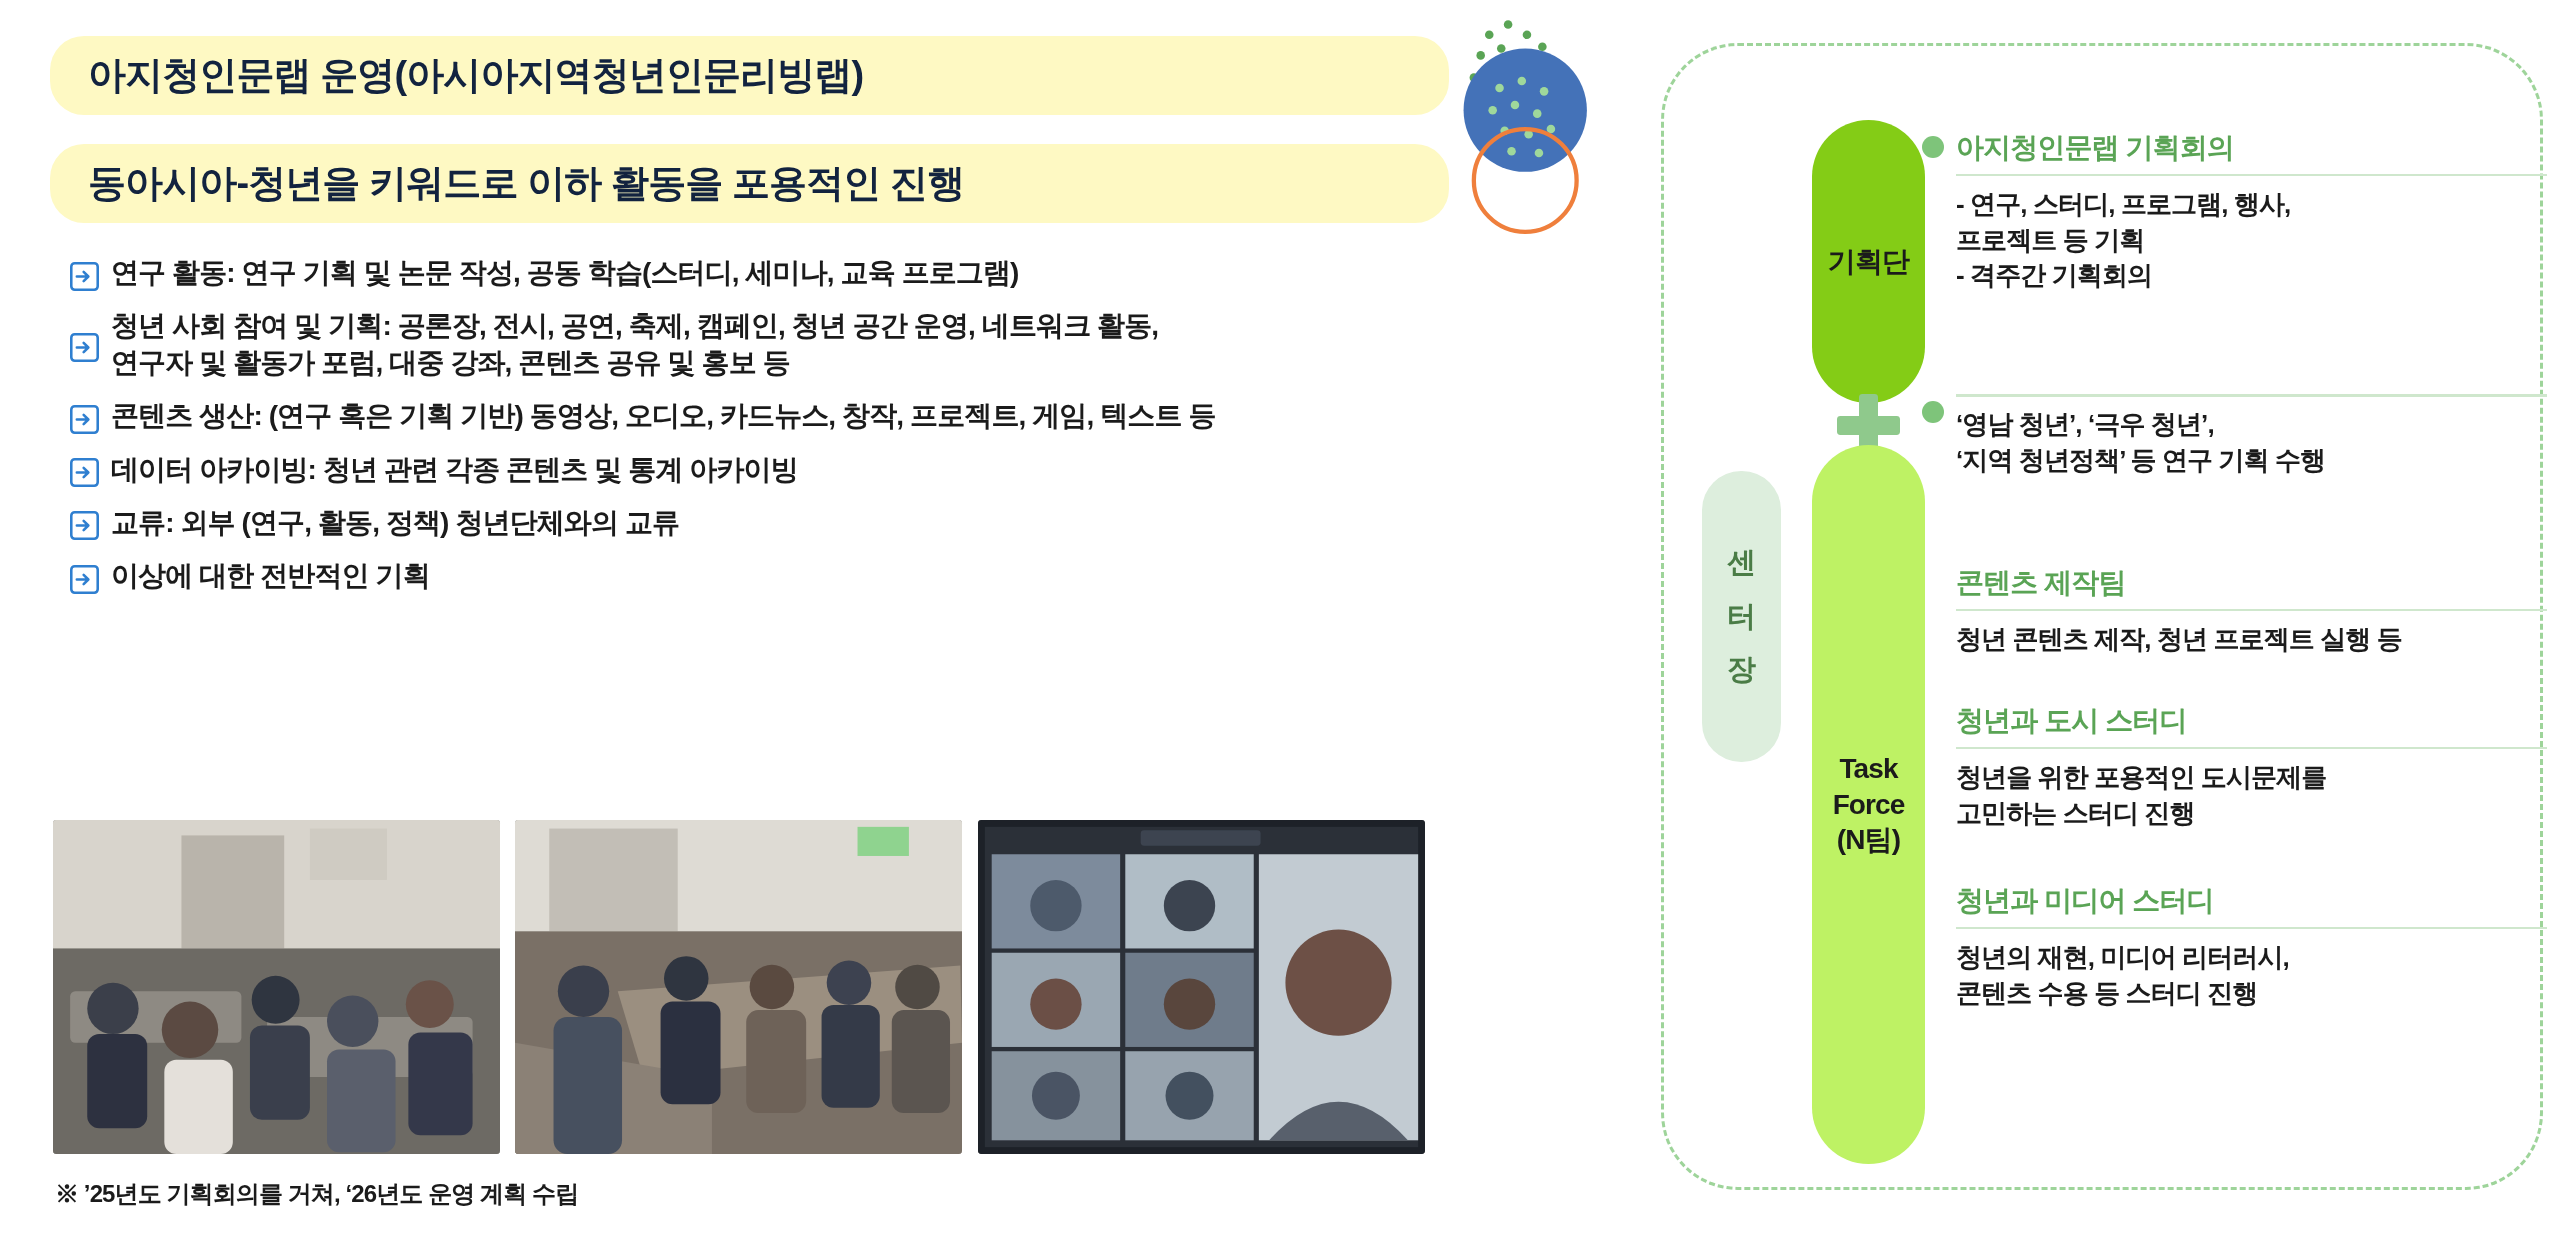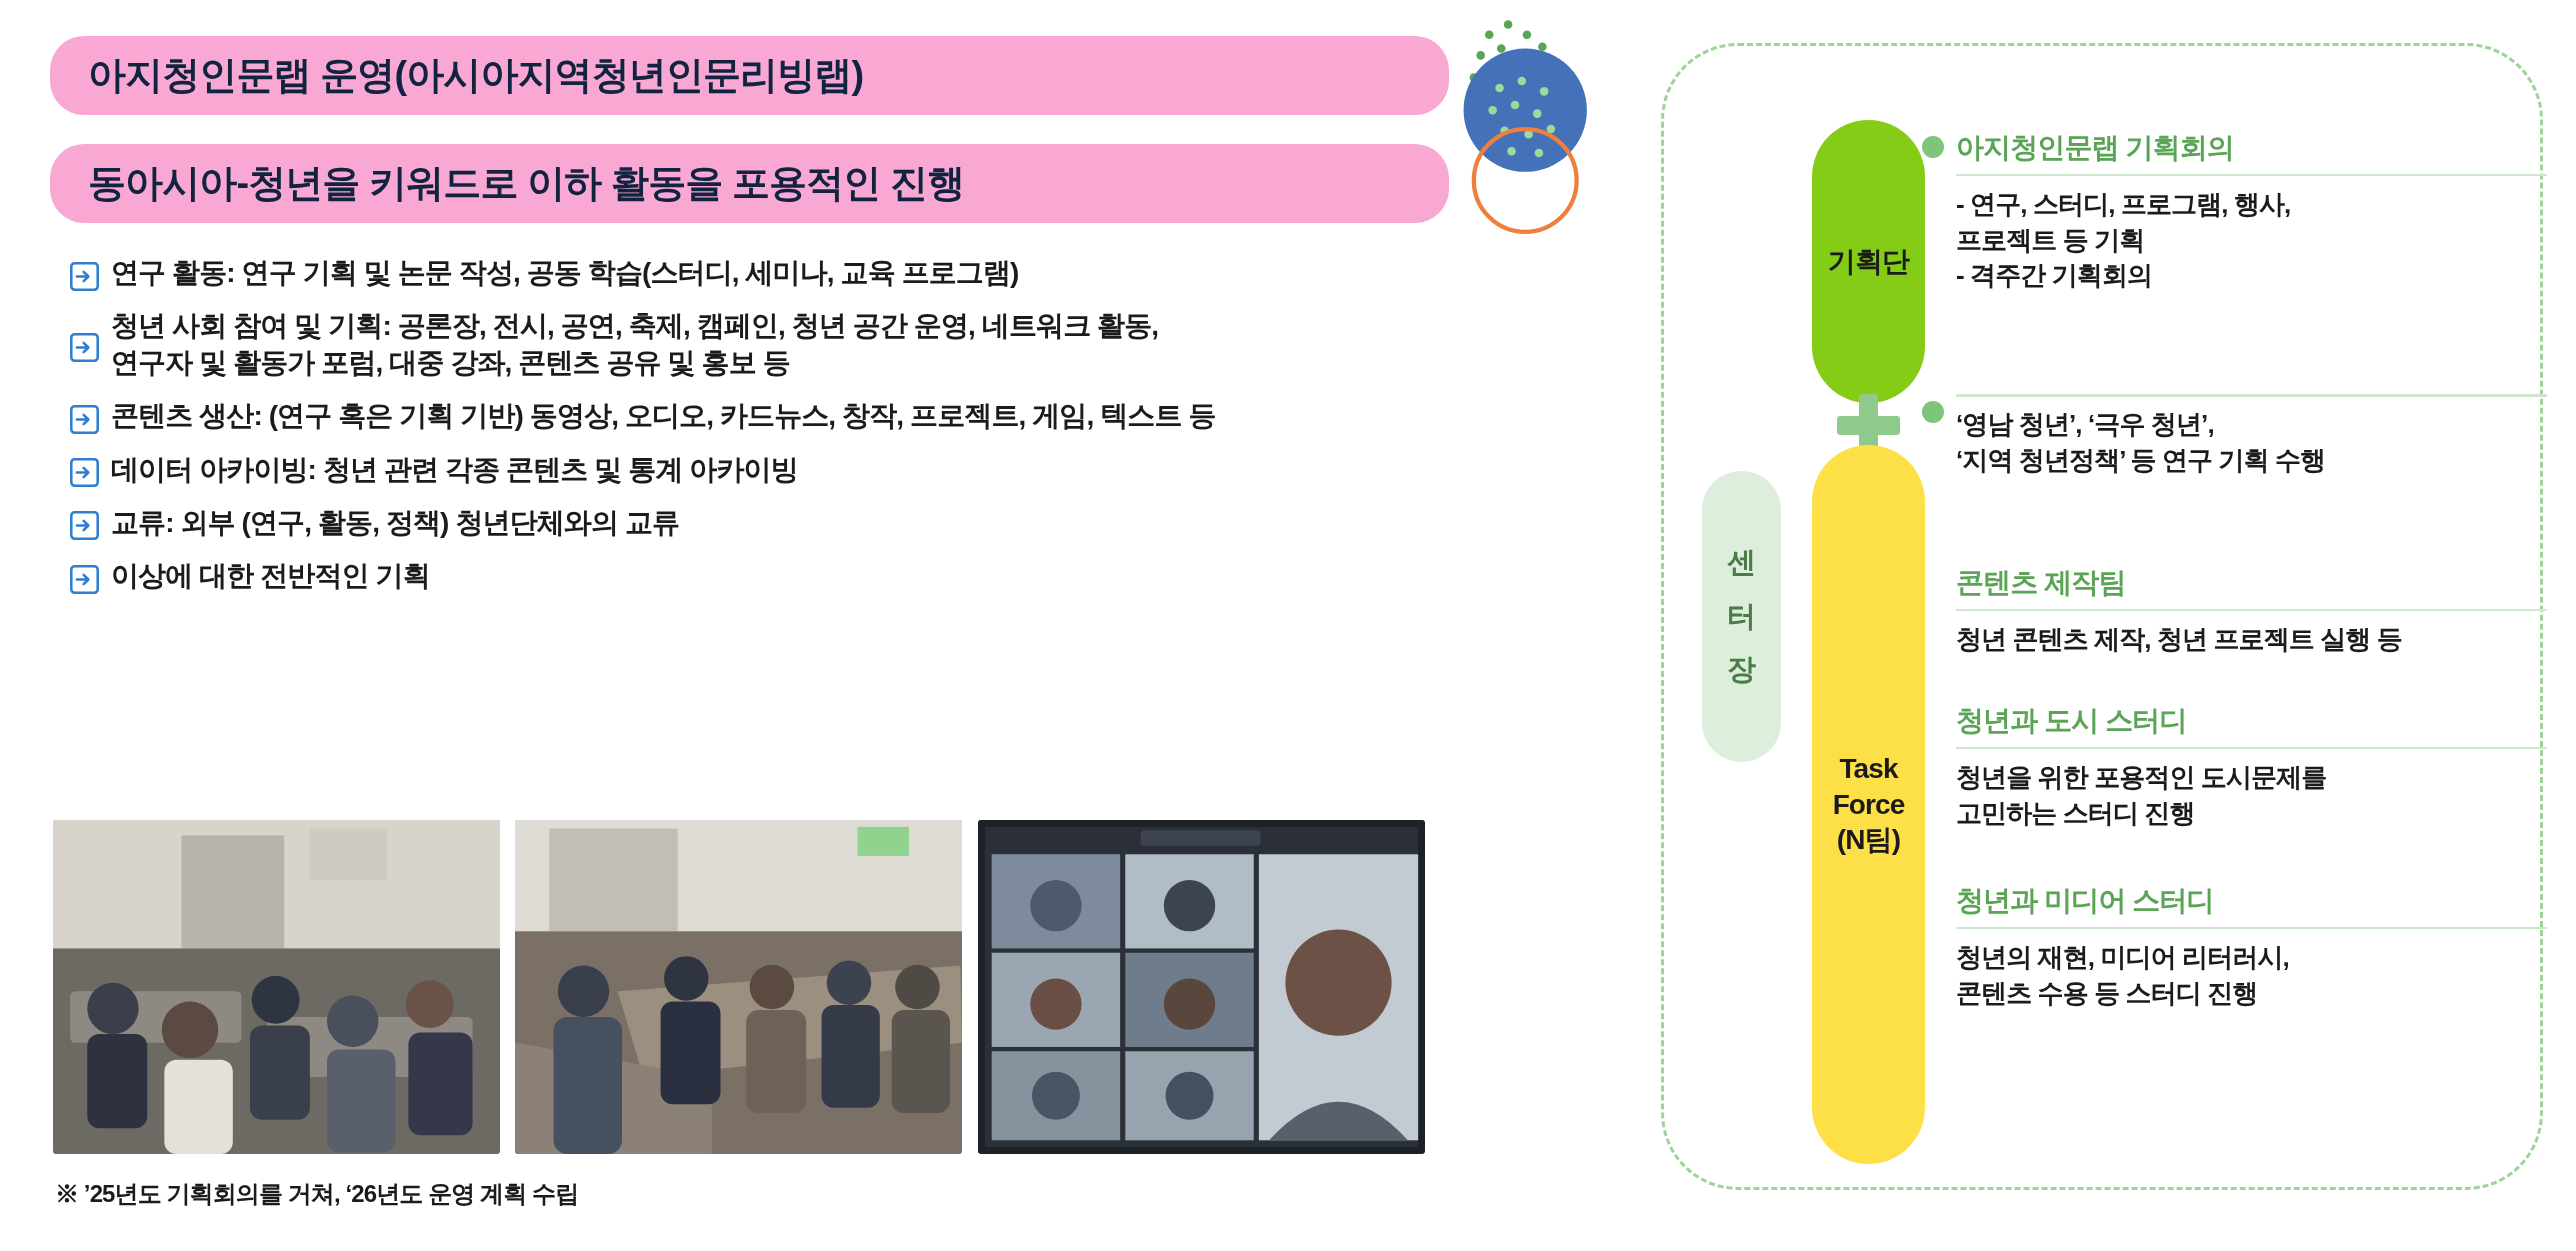--- a/index.html
+++ b/index.html
@@ -20,21 +20,21 @@
   #left-column {
     position: absolute;
     left: 0;
     top: 0;
     width: 1455px;
     height: 1252px;
   }
 
   .pill-heading {
     position: absolute;
-    background: #f9a8d4;
+    background: #fef9c3;
     border-radius: 34px;
     color: #12233f;
     font-weight: bold;
     display: flex;
     align-items: center;
     padding-left: 38px;
     letter-spacing: -0.9px;
   }
   #heading-main {
     left: 50px;
@@ -173,21 +173,21 @@
     font-size: 28px;
     letter-spacing: -0.9px;
   }
   
   #tf-capsule {
     position: absolute;
     left: 151px;
     top: 419px;
     width: 113px;
     height: 719px;
-    background: #fde047;
+    background: #bef264;
     border-radius: 57px;
     display: flex;
     align-items: center;
     justify-content: center;
   }
   #tf-label {
     color: #1b1b1b;
     font-weight: bold;
     font-size: 28px;
     line-height: 1.28;

